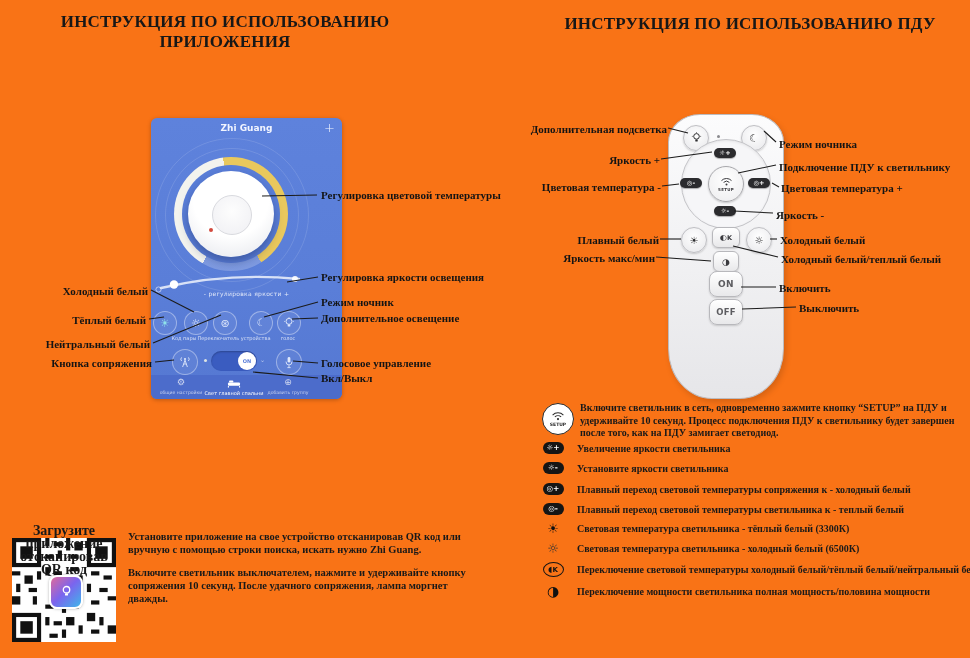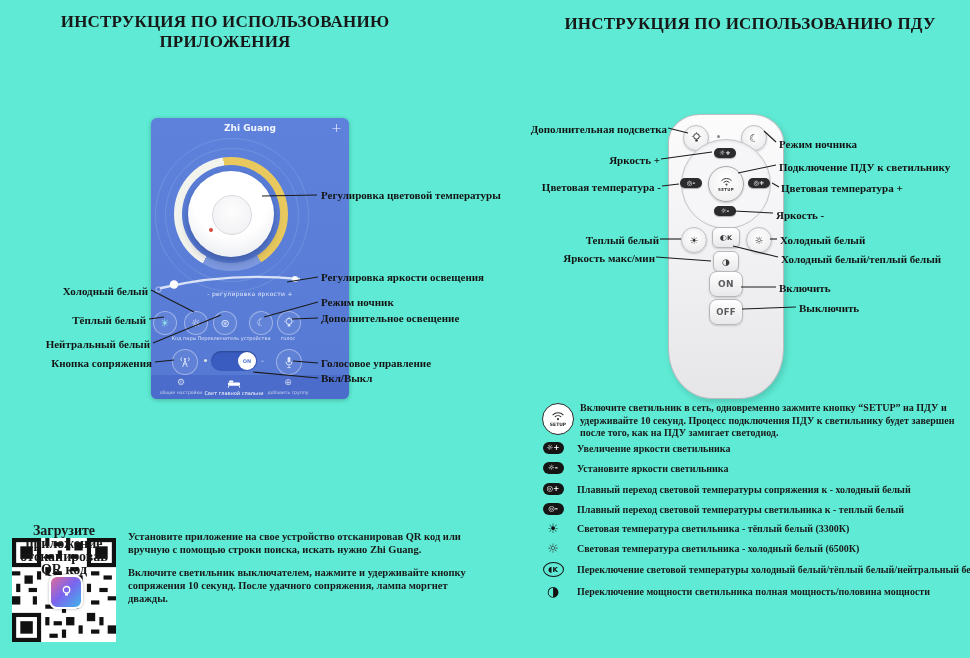--- a/index.html
+++ b/index.html
@@ -1,27 +1,27 @@
 <!DOCTYPE html>
 <html><head>
 <meta charset="utf-8">
 <style>
   html,body{margin:0;padding:0;background:#fff;}
-  .page{position:relative;width:970px;height:658px;background:#5eead4;overflow:hidden;
+  .page{position:relative;width:970px;height:658px;background:#f97316;overflow:hidden;
         font-family:"Liberation Serif",serif;color:#141414;}
   .title{position:absolute;font:700 17px "Liberation Serif",serif;text-align:center;color:#171717;letter-spacing:.2px;}
   .co{position:absolute;font:700 11px "Liberation Serif",serif;color:#141414;white-space:nowrap;z-index:3;}
   .body-text{position:absolute;font:600 10.5px "Liberation Serif",serif;line-height:13px;color:#191919;z-index:3;}
   .pre{white-space:pre-line;}
   .lines{position:absolute;left:0;top:0;z-index:5;pointer-events:none;}
 
   
   .phone{position:absolute;left:151px;top:118px;width:191px;height:281px;border-radius:6px;overflow:hidden;
          background:linear-gradient(180deg,#5e82dc 0%,#5a7ed8 60%,#5578d2 100%);z-index:2;
-         font-family:"DejaVu Sans",sans-serif;box-shadow:0 1px 4px rgba(0,0,0,.25);padding-left:7px;}
+         font-family:"DejaVu Sans",sans-serif;box-shadow:0 1px 4px rgba(0,0,0,.25);}
   .ph-head{position:absolute;left:0;top:0;width:100%;height:20px;}
   .ph-title{position:absolute;left:0;top:5px;width:100%;text-align:center;font:600 9px "DejaVu Sans",sans-serif;color:#f2f5ff;}
   .ph-plus{position:absolute;right:7px;top:2px;font:300 13px "DejaVu Sans",sans-serif;color:#eef2ff;}
   .halo{position:absolute;border-radius:50%;border:1px solid rgba(255,255,255,.13);}
   .ring{position:absolute;left:23px;top:39px;width:114px;height:114px;border-radius:50%;
         background:conic-gradient(from 0deg,#e9c85d 0deg 148deg,rgba(255,255,255,.22) 148deg 210deg,#f3f3ee 210deg 352deg,#e9c85d 352deg 360deg);}
   .ring-in{position:absolute;left:8px;top:8px;width:98px;height:98px;border-radius:50%;background:#5a7ed8;}
   .dial{position:absolute;left:37px;top:53px;width:86px;height:86px;border-radius:50%;
         background:radial-gradient(circle at 50% 32%,#ffffff 52%,#e2e4ea 100%);
         box-shadow:0 5px 10px rgba(15,25,70,.35);}
@@ -263,21 +263,21 @@
     <div class="rbtn-sq" style="left:43px;top:112px;width:26px;height:19px;font-size:8px;gap:0;">◐<span style="font-size:6.5px;font-weight:700;">K</span></div>
     <div class="rbtn-c" style="left:77px;top:112px;font-size:10px;">☼</div>
     <div class="rbtn-sq" style="left:44px;top:136px;width:24px;height:19px;font-size:9px;">◑</div>
     <div class="rbtn-sq" style="left:40px;top:156px;width:32px;height:24px;border-radius:8px;font-weight:700;font-size:9px;color:#5c5c60;letter-spacing:.4px;">ON</div>
     <div class="rbtn-sq" style="left:40px;top:184px;width:32px;height:24px;border-radius:8px;font-weight:700;font-size:8.5px;color:#5c5c60;letter-spacing:.2px;">OFF</div>
   </div>
 
   <span class="co" style="right:303px;top:123px;">Дополнительная подсветка</span>
   <span class="co" style="right:310px;top:154px;">Яркость +</span>
   <span class="co" style="right:309px;top:181px;">Цветовая температура -</span>
-  <span class="co" style="right:311px;top:234px;">Теплый белый</span>
+  <span class="co" style="right:311px;top:234px;">Плавный белый</span>
   <span class="co" style="right:315px;top:252px;">Яркость макс/мин</span>
   <span class="co" style="left:779px;top:138px;">Режим ночника</span>
   <span class="co" style="left:779px;top:161px;">Подключение ПДУ к светильнику</span>
   <span class="co" style="left:781px;top:182px;">Цветовая температура +</span>
   <span class="co" style="left:776px;top:209px;">Яркость -</span>
   <span class="co" style="left:780px;top:234px;">Холодный белый</span>
   <span class="co" style="left:781px;top:253px;">Холодный белый/теплый белый</span>
   <span class="co" style="left:779px;top:282px;">Включить</span>
   <span class="co" style="left:799px;top:302px;">Выключить</span>
 

